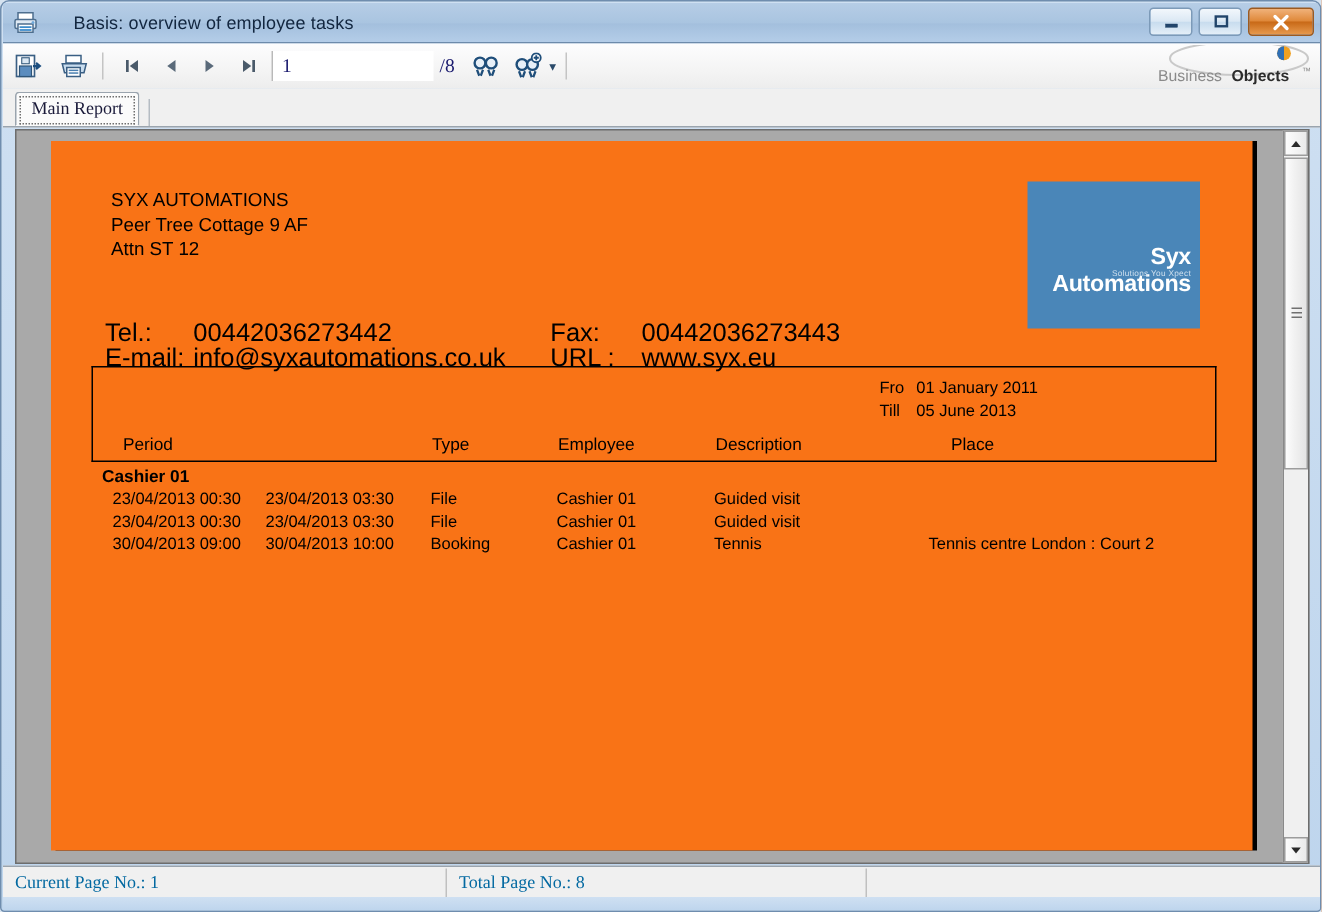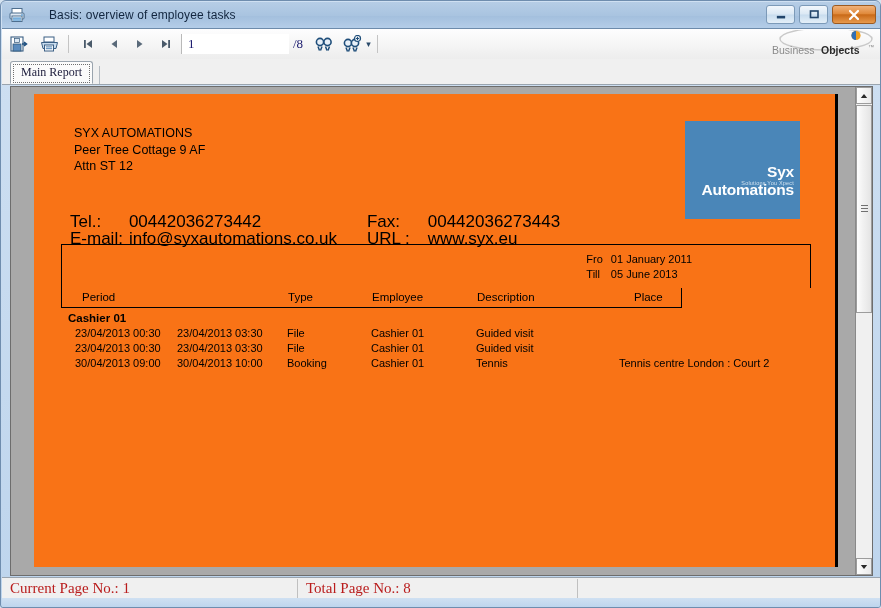--- a/index.html
+++ b/index.html
@@ -198,21 +198,21 @@
     position: absolute; right: 118px; top: 7px;
     font-size: 11px; line-height: 15px;
   }
   #range-block table { border-collapse: collapse; }
   #range-block td { padding: 0; white-space: nowrap; }
   #range-block td.rk { padding-right: 8px !important; }
 
   
   #col-head {
     position: absolute; left: 27px; top: 194px;
-    width: 621px; height: 20px;
+    width: 750px; height: 20px;
     border: 1px solid #000;
     border-top: none;
     text-align: center;
   }
   #col-head .ch {
     position: absolute; top: 3px;
     font-size: 11.5px; white-space: nowrap;
   }
 
   
@@ -263,21 +263,21 @@
   
   #statusbar {
     position: absolute; left: 1px; bottom: 9px;
     width: 878px; height: 21px;
     background: #f0f0f0;
     border-top: 1px solid #9aa4ae;
     display: flex; align-items: center;
   }
   .sb-cell {
     font-family: "Liberation Serif", serif;
-    font-size: 15px; color: #b91c1c;
+    font-size: 12px; color: #0369a1;
     padding-left: 8px;
     height: 19px; display: flex; align-items: center;
     border-right: 1px solid #c0c0c0;
     white-space: nowrap;
   }
   .sb-cell.c1 { width: 296px; }
   .sb-cell.c2 { width: 280px; }
   .sb-cell.c3 { width: 302px; border-right: none; }
 
   #bottom-strip {

